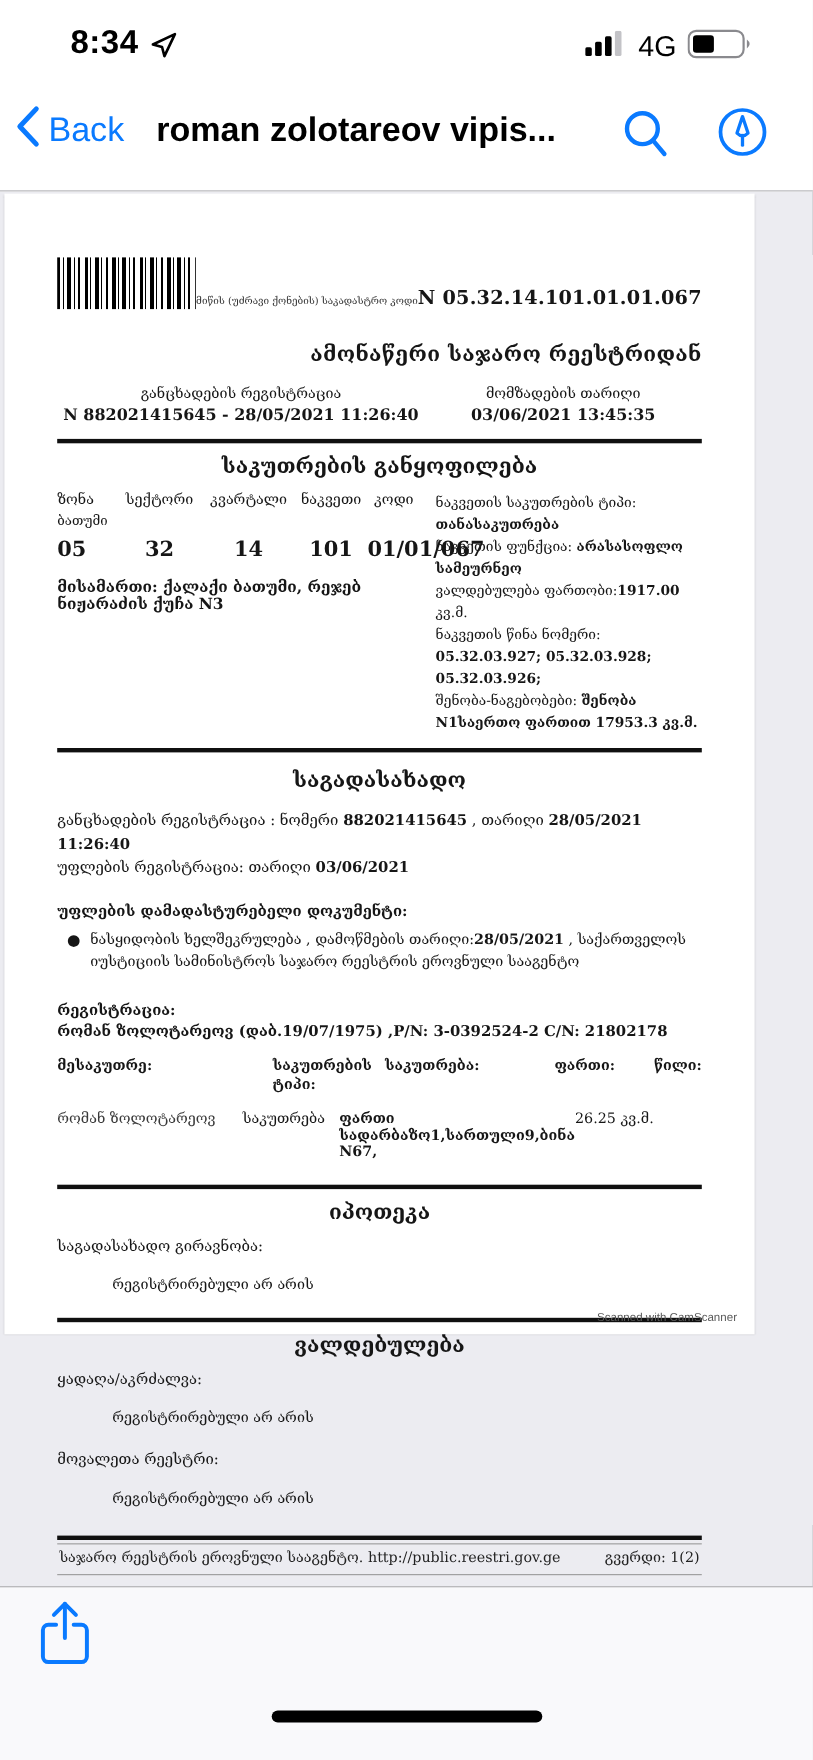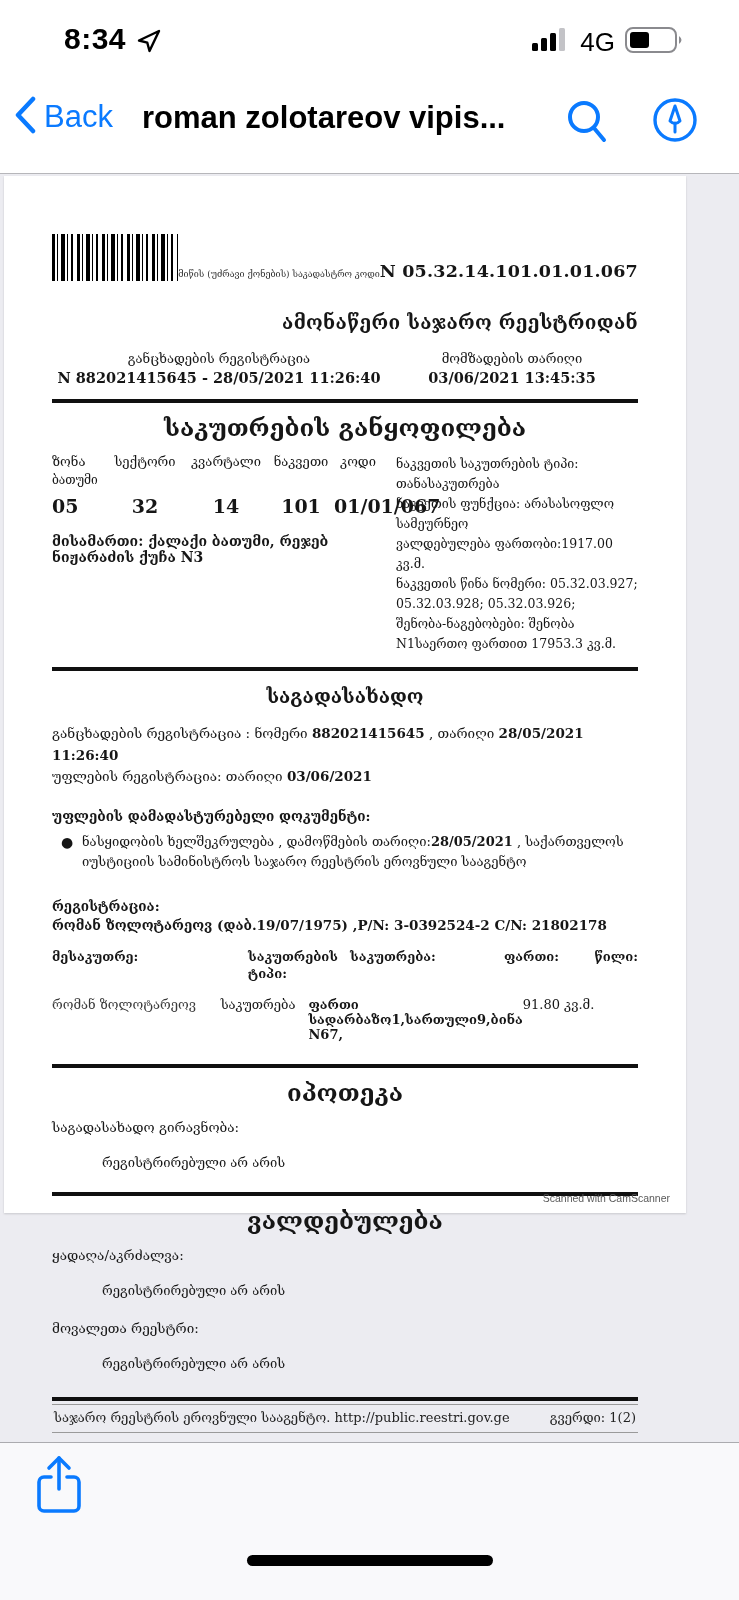--- a/index.html
+++ b/index.html
@@ -44,32 +44,32 @@
   .cadastral { display:flex; align-items:baseline; }
   .cadastral-label { font-size:9px; color:#333; white-space:nowrap; }
   .cadastral-code { font-size:17.5px; font-weight:700; white-space:nowrap; letter-spacing:.2px; }
   .doc-heading { text-align:right; font-size:19px; font-weight:700; margin-top:30px; letter-spacing:.3px; }
   .reg-row { display:flex; margin-top:18px; }
   .reg-col-l { width:57%; text-align:center; }
   .reg-col-r { width:43%; text-align:center; }
   .reg-label { font-size:13px; }
   .reg-value { font-size:14.5px; font-weight:700; margin-top:3px; }
   .rule { height:4px; background:#101010; margin-top:13px; }
-  .section-title { text-align:center; font-size:24px; font-weight:700; margin-top:10px; }
+  .section-title { text-align:center; font-size:19px; font-weight:700; margin-top:10px; }
   .cols { display:flex; margin-top:12px; }
   .col-left { width:330px; flex:none; }
   .zone-headers, .zone-values { display:flex; }
   .zc1 { width:54px; } .zc2 { width:78px; text-align:center; } .zc3 { width:84px; text-align:center; }
   .zc4 { width:66px; text-align:center; } .zc5 { width:48px; text-align:center; white-space:nowrap; }
   .zone-headers { font-size:13px; }
   .zone-sub { font-size:12px; margin-top:4px; }
   .zone-values { font-weight:700; font-size:19px; margin-top:8px; }
   .address-line { margin-top:16px; font-size:14px; font-weight:700; }
   .col-right { flex:1; padding-left:14px; font-size:12.5px; line-height:1.6; }
-  .detail-line .val { font-weight:400; }
+  .detail-line .val { font-weight:700; }
   .owner-reg { font-size:13.5px; margin-top:16px; line-height:1.6; }
   .owner-reg .b { font-weight:700; }
   .doc-label { font-weight:700; font-size:13.5px; margin-top:20px; }
   .bullet { display:flex; margin-top:8px; font-size:13px; line-height:1.55; }
   .bullet-dot { width:30px; text-align:center; font-size:14px; }
   .bullet-text { flex:1; padding-right:6px; }
   .bullet-text .b { font-weight:700; }
   .owners-label { font-weight:700; font-size:13.5px; margin-top:26px; }
   .owner-line { font-size:13.5px; font-weight:700; margin-top:3px; }
   .owner-table { margin-top:16px; font-size:13px; }
@@ -253,21 +253,21 @@
         <div class="ot-c1">მესაკუთრე:</div>
         <div class="ot-c2">საკუთრების ტიპი:</div>
         <div class="ot-c3">საკუთრება:</div>
         <div class="ot-c4">ფართი:</div>
         <div class="ot-c5">წილი:</div>
       </div>
       <div class="ot-row">
         <div class="ot-c1">რომან ზოლოტარეოვ</div>
         <div class="ot-c2">საკუთრება</div>
         <div class="ot-c3">ფართი სადარბაზო1,სართული9,ბინა N67,</div>
-        <div class="ot-c4">91.80  კვ.მ.</div>
+        <div class="ot-c4">26.25  კვ.მ.</div>
         <div class="ot-c5"></div>
       </div>
     </div>
 
     <div class="rule" style="margin-top:22px;"></div>
 
     <div class="section-title">იპოთეკა</div>
     <div class="sub-label">საგადასახადო გირავნობა:</div>
     <div class="indent-value">რეგისტრირებული არ არის</div>
 

